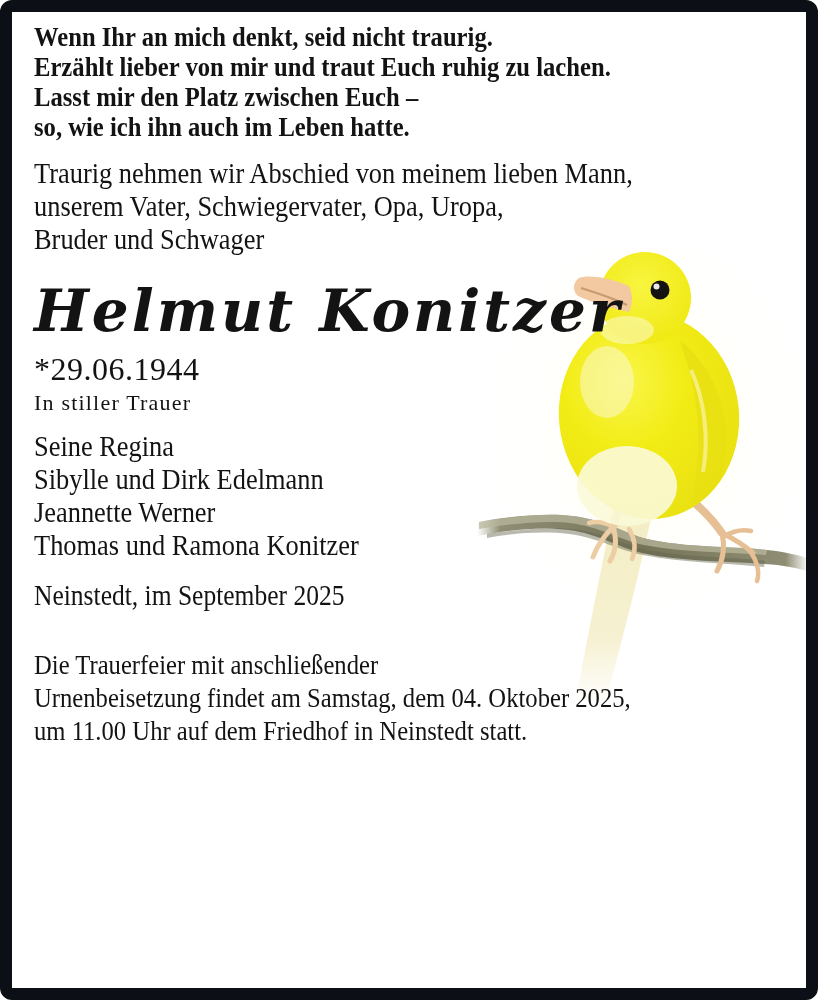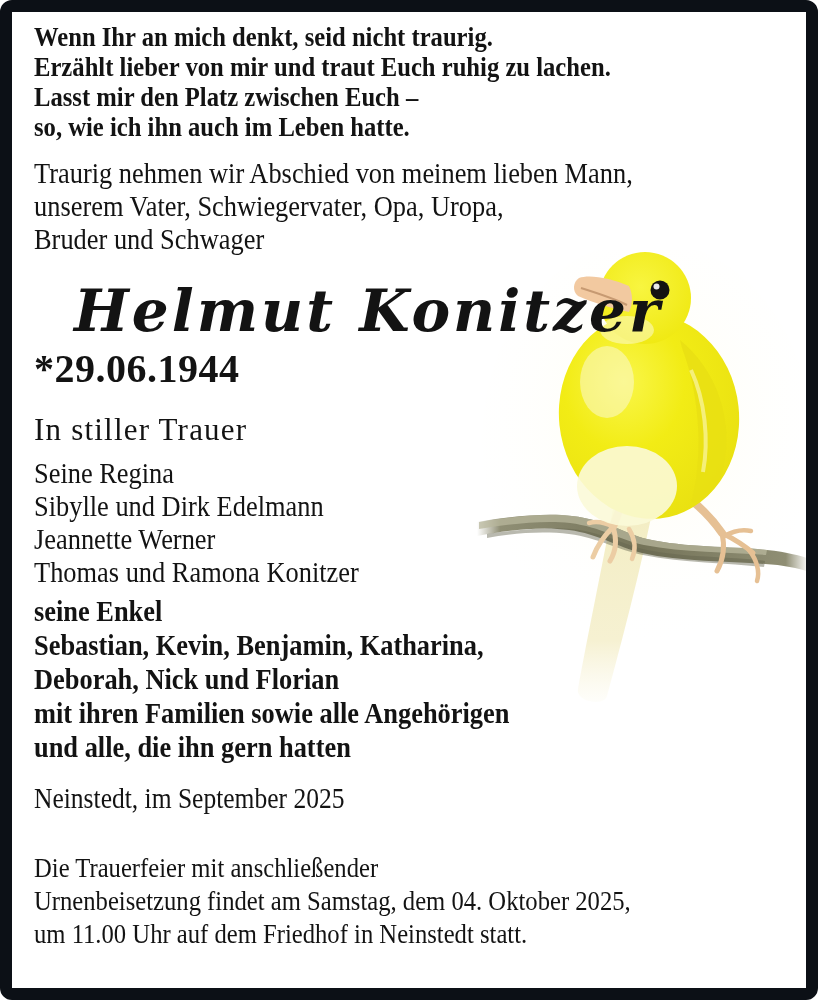--- a/index.html
+++ b/index.html
@@ -29,27 +29,26 @@
   .cond{transform:scaleX(0.88);transform-origin:left center;}
   .verse{margin:0;padding-top:22px;font-weight:bold;font-size:28px;line-height:30px;}
   .intro{margin-top:14px;font-size:30px;line-height:33px;}
   .name{
     margin-top:21px;
     font-family:"DejaVu Serif", serif;
     font-style:italic;font-weight:bold;
     font-size:58px;line-height:70px;
     letter-spacing:3px;
     white-space:nowrap;
-    margin-left:40px;
   }
   .dates{
     margin-top:6px;display:flex;gap:24px;
-    font-size:40px;line-height:34px;letter-spacing:0.5px;font-weight:bold;
+    font-size:32px;line-height:34px;letter-spacing:0.5px;
   }
-  .mourning-intro{margin-top:27px;font-size:31px;line-height:34px;letter-spacing:1.2px;}
+  .mourning-intro{font-size:22px;line-height:34px;letter-spacing:1.2px;}
   .mourners{margin-top:9px;font-weight:normal;font-size:30px;line-height:33px;}
   .mourners2{margin-top:6px;font-weight:bold;font-size:30px;line-height:34px;}
   .place-date{margin-top:17px;font-size:29px;line-height:34px;}
   .funeral{margin-top:36px;font-size:28px;line-height:33px;}
   .bird{
     position:absolute;
     left:477px;top:250px;
     width:332px;height:462px;
     z-index:1;
   }
@@ -153,27 +152,20 @@
 
     <div class="mourning-intro line">In stiller Trauer</div>
 
     <div class="mourners">
       <div class="line cond">Seine Regina</div>
       <div class="line cond">Sibylle und Dirk Edelmann</div>
       <div class="line cond">Jeannette Werner</div>
       <div class="line cond">Thomas und Ramona Konitzer</div>
     </div>
 
-    <div class="mourners2">
-      <div class="line cond">seine Enkel</div>
-      <div class="line cond">Sebastian, Kevin, Benjamin, Katharina,</div>
-      <div class="line cond">Deborah, Nick und Florian</div>
-      <div class="line cond">mit ihren Familien sowie alle Angehörigen</div>
-      <div class="line cond">und alle, die ihn gern hatten</div>
-    </div>
 
     <div class="place-date line cond">Neinstedt, im September 2025</div>
 
     <div class="funeral">
       <div class="line cond">Die Trauerfeier mit anschließender</div>
       <div class="line cond">Urnenbeisetzung findet am Samstag, dem 04. Oktober 2025,</div>
       <div class="line cond">um 11.00 Uhr auf dem Friedhof in Neinstedt statt.</div>
     </div>
 
   </div>

